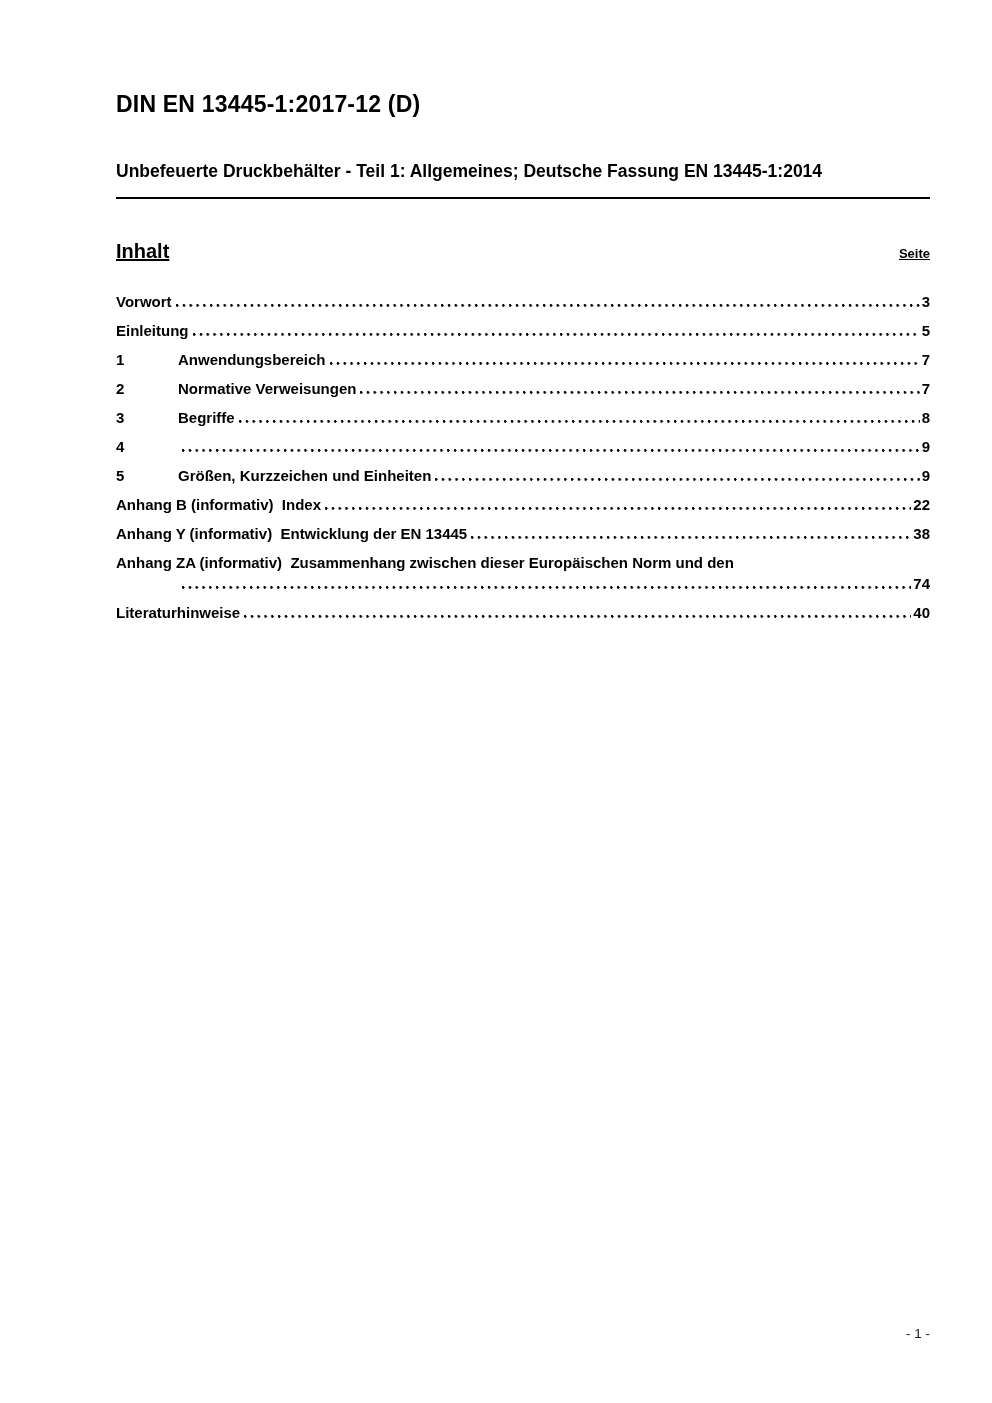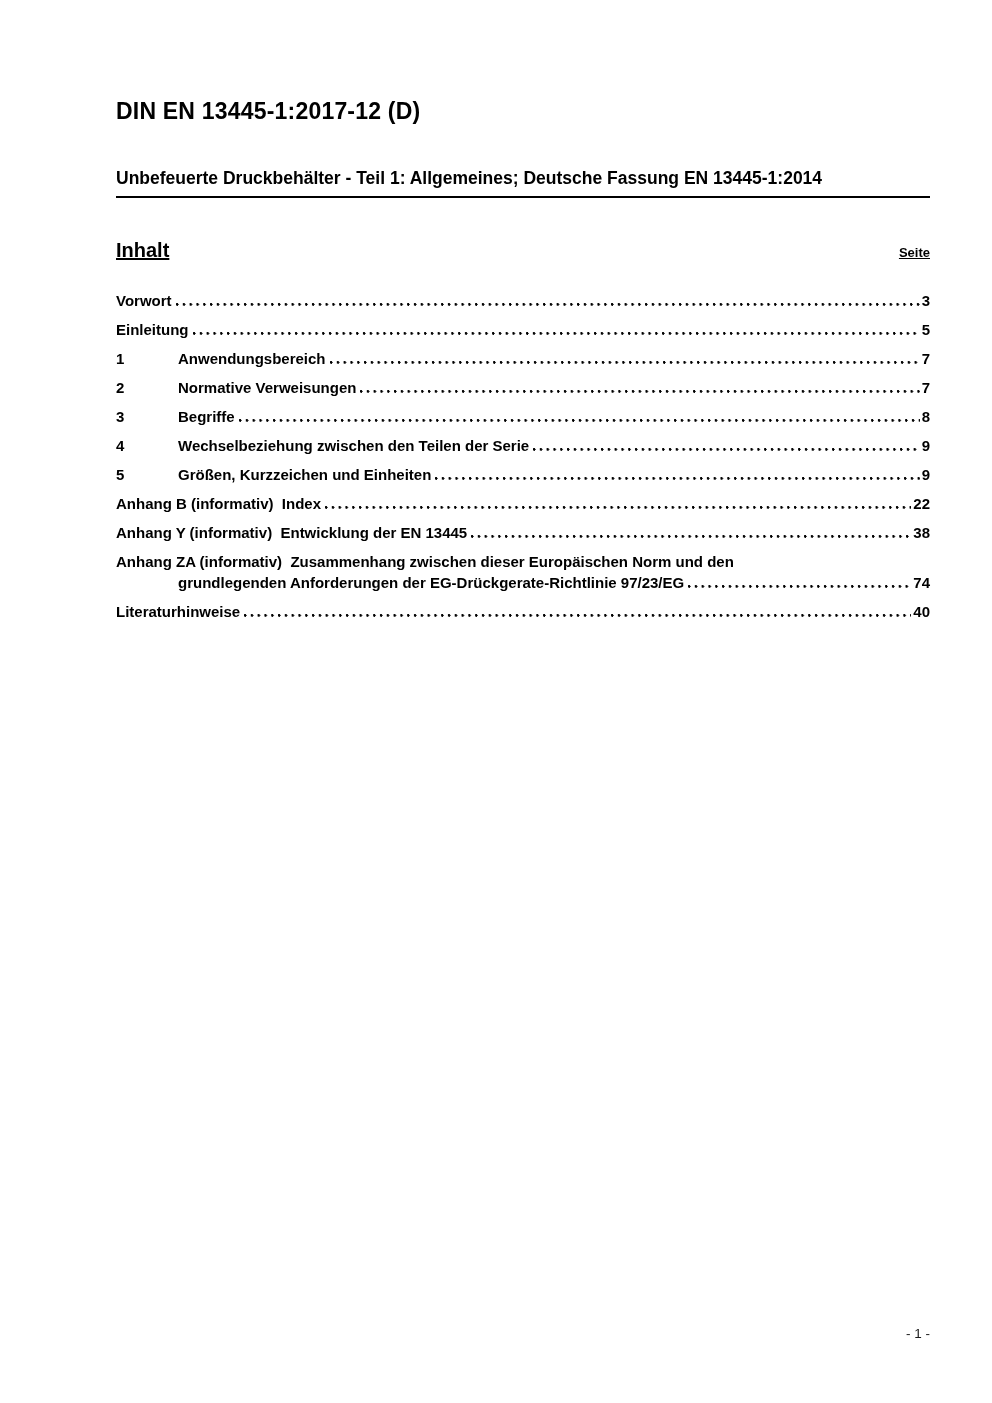--- a/index.html
+++ b/index.html
@@ -17,28 +17,28 @@
     overflow: hidden;
     box-sizing: border-box;
   }
   .content {
     padding: 86px 62px 0 116px;
   }
   .doc-title {
     font-size: 23px;
     font-weight: bold;
     line-height: 28px;
-    margin: 11px 0 42px 0;
+    margin: 4px 0 42px 0;
     letter-spacing: 0.2px;
   }
   .doc-subtitle {
     font-size: 17.5px;
     font-weight: bold;
     line-height: 22px;
-    padding-bottom: 7px;
+    padding-bottom: 15px;
     border-bottom: 2px solid #000;
     margin-bottom: 40px;
     white-space: pre;
   }
   .toc-head {
     display: flex;
     justify-content: space-between;
     align-items: baseline;
     margin-bottom: 31px;
     text-decoration: underline;
@@ -153,21 +153,20 @@
 
       <div class="row">
         <span class="num">3</span>
         <span class="lbl">Begriffe</span>
         <span class="leader"></span>
         <span class="pg">8</span>
       </div>
 
       <div class="row">
         <span class="num">4</span>
-        <span class="lbl">Wechselbeziehung zwischen den Teilen der Serie</span>
         <span class="leader"></span>
         <span class="pg">9</span>
       </div>
 
       <div class="row">
         <span class="num">5</span>
         <span class="lbl">Größen, Kurzzeichen und Einheiten</span>
         <span class="leader"></span>
         <span class="pg">9</span>
       </div>
@@ -183,21 +182,20 @@
       <div class="row">
         <span class="lbl">Anhang Y (informativ)  Entwicklung der EN 13445</span>
         <span class="leader"></span>
         <span class="pg">38</span>
       </div>
 
       <div class="row-wrap">
         <div class="line1">Anhang ZA (informativ)  Zusammenhang zwischen dieser Europäischen Norm und den</div>
         <div class="row cont">
           <span class="cont-indent"></span>
-          <span class="lbl">grundlegenden Anforderungen der EG-Drückgerate-Richtlinie 97/23/EG</span>
           <span class="leader"></span>
           <span class="pg">74</span>
         </div>
       </div>
 
       <div class="row">
         <span class="lbl">Literaturhinweise</span>
         <span class="leader"></span>
         <span class="pg">40</span>
       </div>

